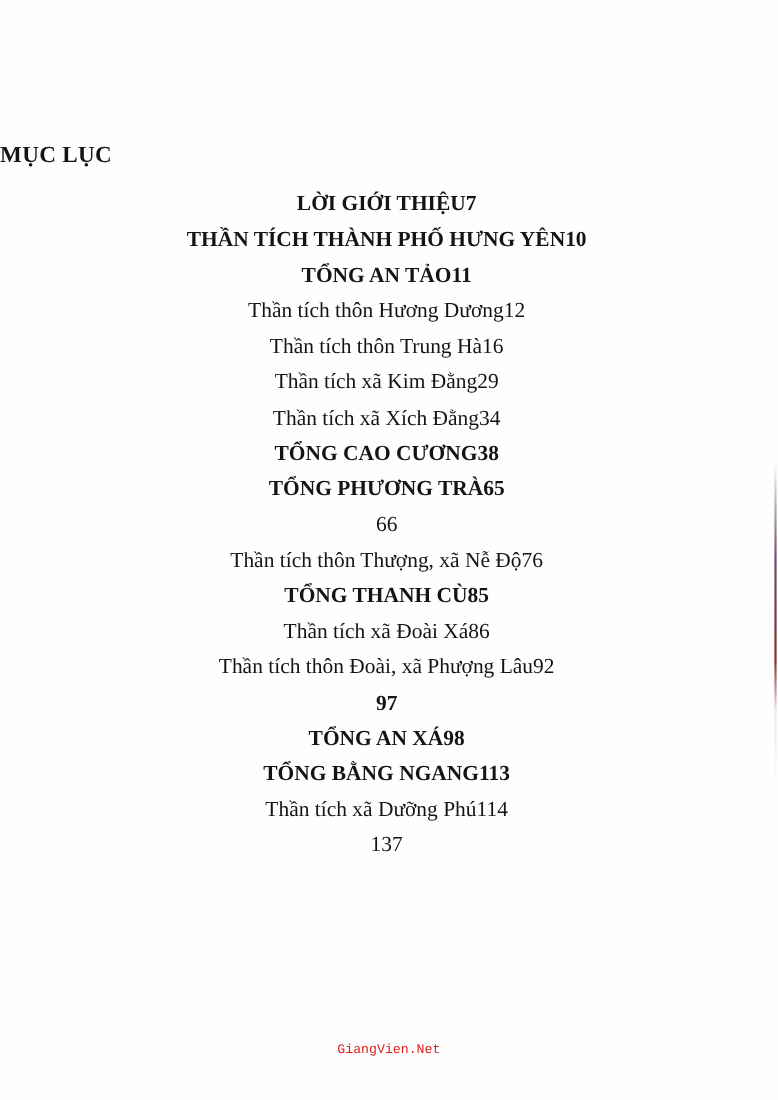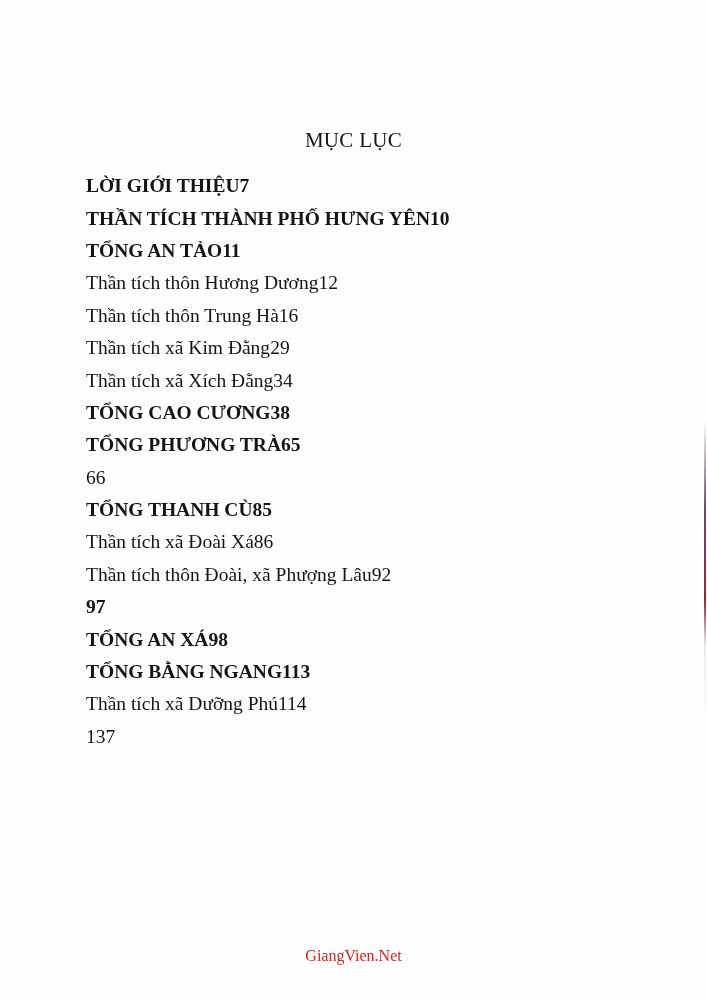--- a/index.html
+++ b/index.html
@@ -1,33 +1,33 @@
 <!DOCTYPE html>
 <html><head>
   <meta charset="utf-8">
   <style>
     html, body { margin: 0; padding: 0; }
     body {
       width: 707px; height: 1000px; background: #fefefe; position: relative; overflow: hidden;
       font-family: "Liberation Serif", "DejaVu Serif", serif; color: #141414;
     }
     .title {
-      position: absolute; left: 0; width: 707px; top: 128px; text-align: center;
-      font-weight: normal; font-size: 21px; letter-spacing: 0.3px;
+      position: absolute; left: 0; width: 707px; top: 128px; 
+      font-weight: bold; font-size: 21px; letter-spacing: 0.3px;
     }
     .toc { position: absolute; left: 86px; width: 531px; top: 170px; }
     .row {
-      height: 32.4px; display: flex; justify-content: flex-start; align-items: center;
+      height: 32.4px; display: flex; justify-content: center; align-items: center;
     }
     .row .label { font-size: 19.5px; }
     .row.heading .label, .row.heading .page { font-weight: bold; }
     .row .page { font-size: 19.5px; text-align: right; }
     .footer {
       position: absolute; left: 0; width: 707px; top: 947px; text-align: center;
-      font-family: Liberation Serif, serif; font-size: 16px;
+      font-family: Liberation Mono, monospace; font-size: 12px;
     }
     .edge {
       position: absolute; left: 704px; width: 2px; top: 420px; height: 300px;
       background: linear-gradient(to bottom, rgba(180,160,200,0) 0%, #6b4a6a 30%, #8e2a2a 60%, rgba(200,180,190,0.3) 75%, rgba(200,180,190,0) 100%);
     }
   </style>
 </head>
 <body>
 
 <div class="title">MỤC LỤC</div>
@@ -65,20 +65,24 @@
       <span class="label">TỔNG CAO CƯƠNG</span>
       <span class="page">38</span>
     </div>
     <div class="row heading">
       <span class="label">TỔNG PHƯƠNG TRÀ</span>
       <span class="page">65</span>
     </div>
     <div class="row">
       <span class="page">66</span>
     </div>
+    <div class="row">
+      <span class="label">Thần tích thôn Thượng, xã Nễ Độ</span>
+      <span class="page">76</span>
+    </div>
     <div class="row heading">
       <span class="label">TỔNG THANH CÙ</span>
       <span class="page">85</span>
     </div>
     <div class="row">
       <span class="label">Thần tích xã Đoài Xá</span>
       <span class="page">86</span>
     </div>
     <div class="row">
       <span class="label">Thần tích thôn Đoài, xã Phượng Lâu</span>

